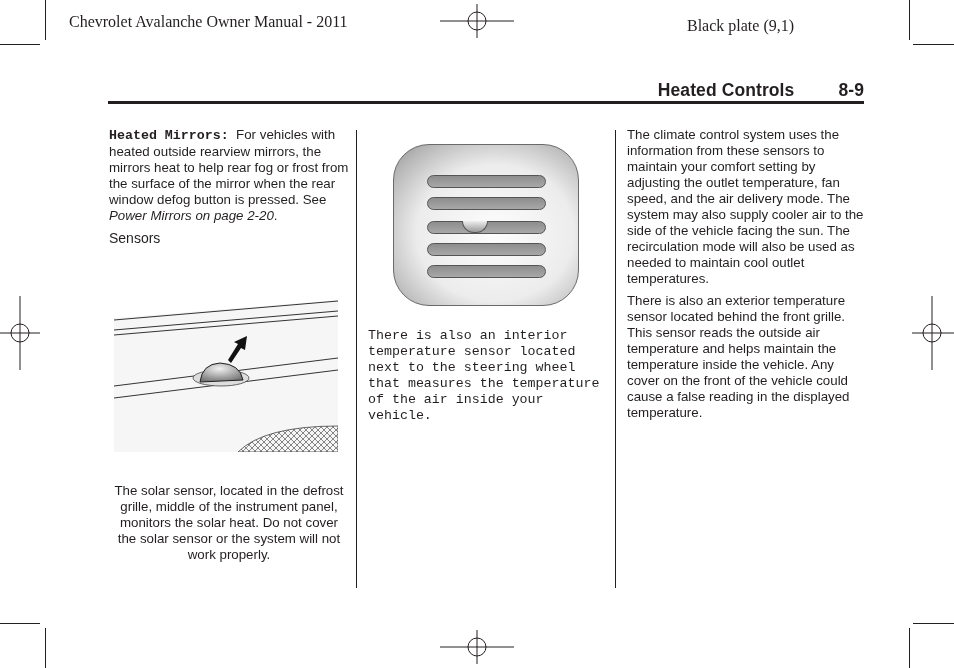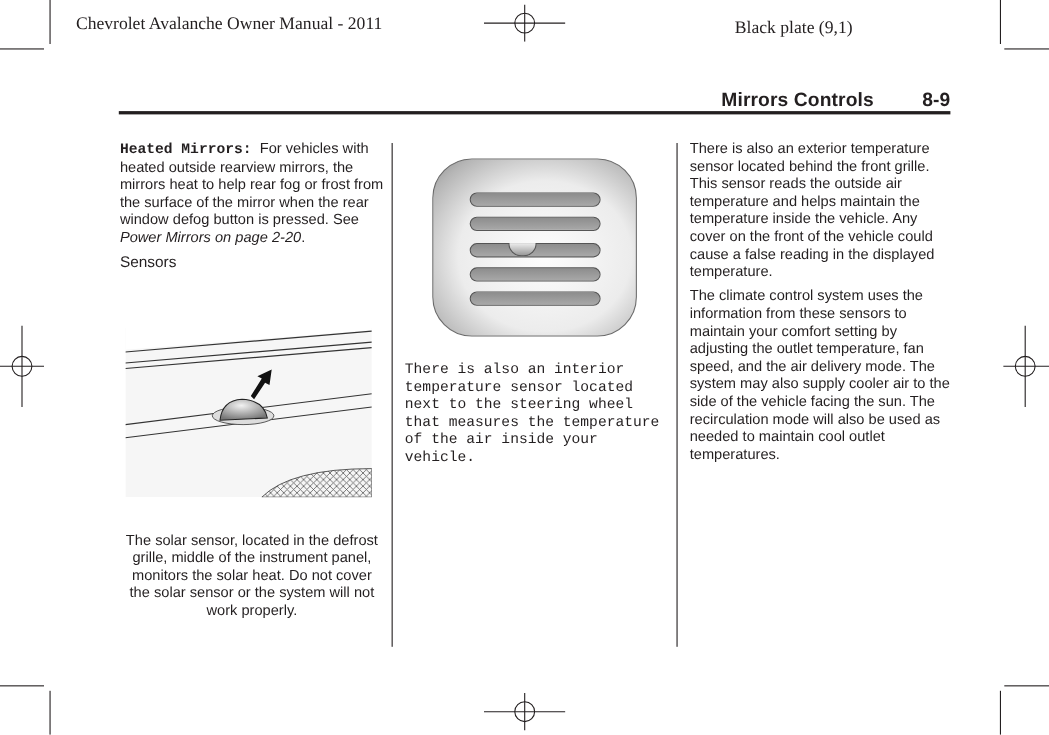--- a/index.html
+++ b/index.html
@@ -49,24 +49,24 @@
   <line x1="20" y1="0" x2="20" y2="74" stroke="#231f20" stroke-width="1"></line>
   <circle cx="20" cy="37" r="9" fill="none" stroke="#231f20" stroke-width="1"></circle>
 </svg>
 <svg class="reg" style="left:912px;top:296px;" width="42" height="74">
   <line x1="0" y1="37" x2="42" y2="37" stroke="#231f20" stroke-width="1"></line>
   <line x1="20" y1="0" x2="20" y2="74" stroke="#231f20" stroke-width="1"></line>
   <circle cx="20" cy="37" r="9" fill="none" stroke="#231f20" stroke-width="1"></circle>
 </svg>
 
 <div class="abs hdr-serif" style="left:69px;top:13px;">Chevrolet Avalanche Owner Manual - 2011</div>
-<div class="abs hdr-serif" style="left:668px;top:17px;">Black plate (9,1)</div>
+<div class="abs hdr-serif" style="left:687px;top:17px;">Black plate (9,1)</div>
 
 <div class="title">
-  <span>Mirrors Controls</span><span class="pg">8-9</span>
+  <span>Heated Controls</span><span class="pg">8-9</span>
 </div>
 <div class="rule"></div>
 
 <div class="vsep" style="left:356px;top:130px;height:458px;"></div>
 <div class="vsep" style="left:615px;top:130px;height:458px;"></div>
 
 <div class="col" style="left:109px;top:127px;width:240px;">
   <p><b>Heated Mirrors:</b>&nbsp; <span>For vehicles with heated outside rearview mirrors, the mirrors heat to help rear fog or frost from the surface of the mirror when the rear window defog button is pressed. See</span> <i>Power Mirrors on page 2-20</i><span>.</span></p>
   <div class="h2">Sensors</div>
 </div>
@@ -101,15 +101,15 @@
   <div class="slot" style="top:52px;"></div>
   <div class="slot" style="top:76px;"></div>
   <div style="position:absolute;left:68px;top:76px;width:26px;height:12px;border-radius:0 0 13px 13px;background:linear-gradient(#eee,#999);border:1px solid #555;border-top:none;box-sizing:border-box;"></div>
   <div class="slot" style="top:98px;"></div>
   <div class="slot" style="top:120px;"></div>
 </div>
 
 <div class="col" style="left:368px;top:328px;width:240px;font-family:Liberation Mono, monospace;">There is also an interior temperature sensor located next to the steering wheel that measures the temperature of the air inside your vehicle.</div>
 
 <div class="col" style="left:627px;top:127px;width:240px;">
+  <p>The climate control system uses the information from these sensors to maintain your comfort setting by adjusting the outlet temperature, fan speed, and the air delivery mode. The system may also supply cooler air to the side of the vehicle facing the sun. The recirculation mode will also be used as needed to maintain cool outlet temperatures.</p>
   <p>There is also an exterior temperature sensor located behind the front grille. This sensor reads the outside air temperature and helps maintain the temperature inside the vehicle. Any cover on the front of the vehicle could cause a false reading in the displayed temperature.</p>
-  <p>The climate control system uses the information from these sensors to maintain your comfort setting by adjusting the outlet temperature, fan speed, and the air delivery mode. The system may also supply cooler air to the side of the vehicle facing the sun. The recirculation mode will also be used as needed to maintain cool outlet temperatures.</p>
 </div>
 
 </body></html>

